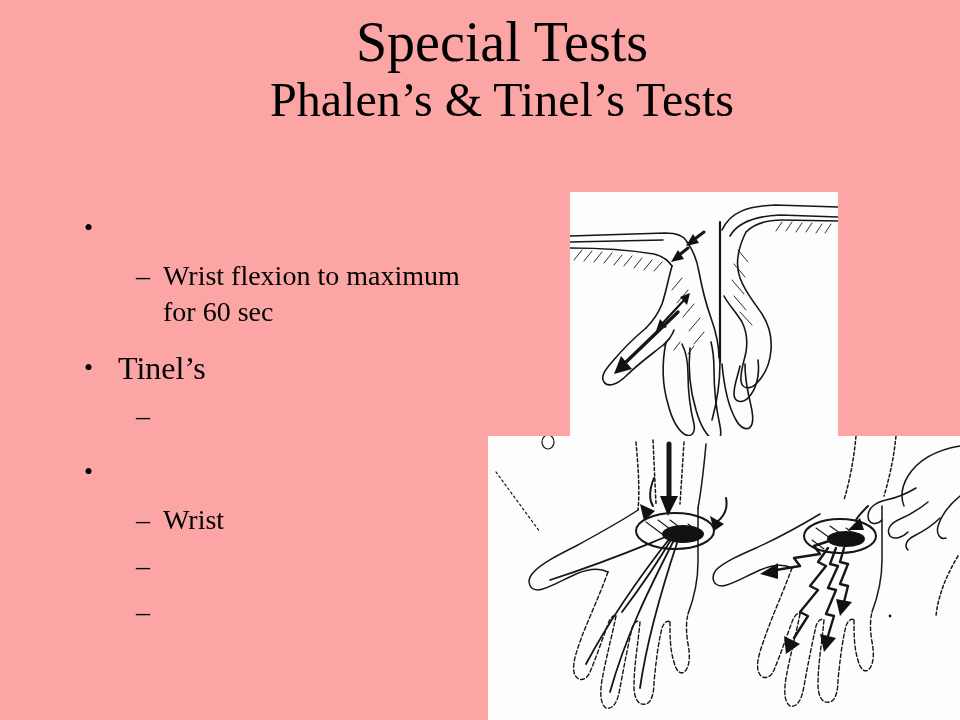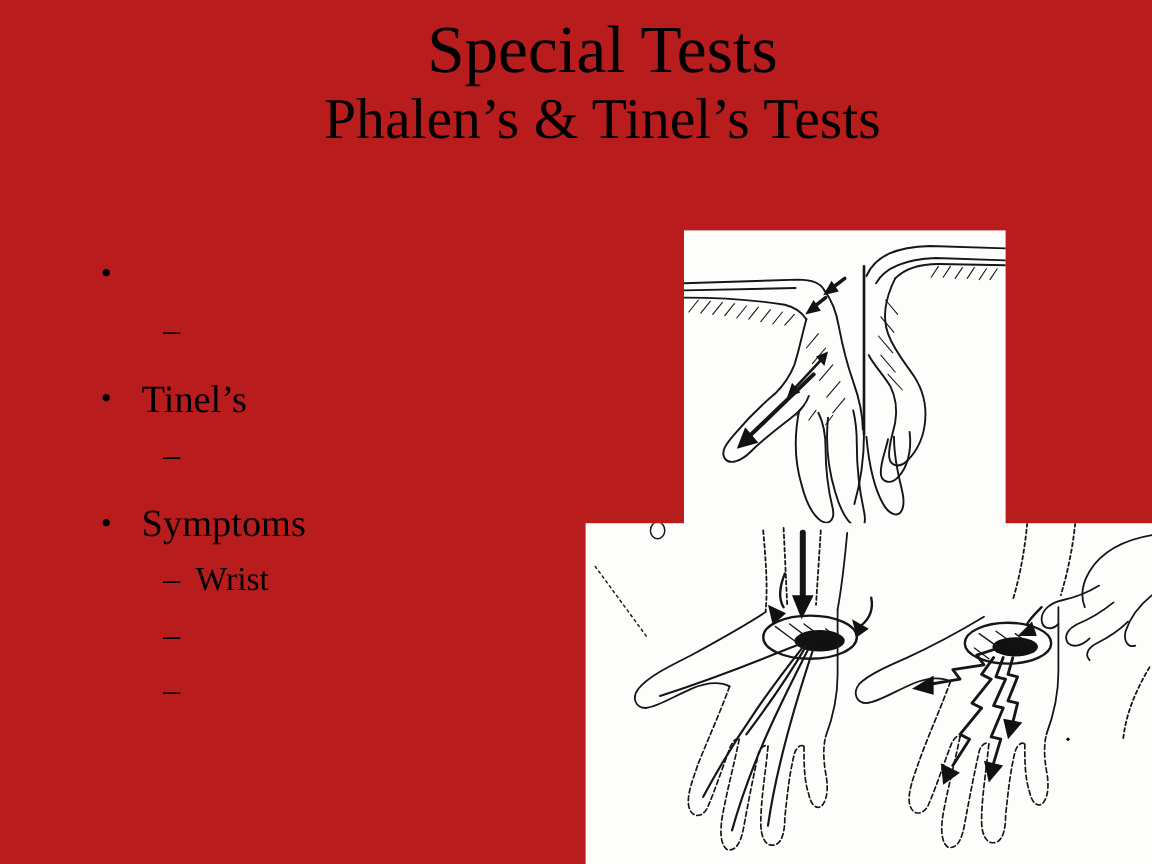--- a/index.html
+++ b/index.html
@@ -1,21 +1,21 @@
 <!DOCTYPE html>
 <html><head>
 <meta charset="utf-8">
 <style>
   html,body{margin:0;padding:0;}
   body{
     width:960px;height:720px;background:#ffffff;overflow:hidden;
     font-family:"Liberation Serif","DejaVu Serif",serif;color:#000;
     position:relative;
   }
-  .slide{position:absolute;inset:0;background:#b91c1c;}
+  .slide{position:absolute;inset:0;background:#fca5a5;}
   .title-wrap{position:absolute;left:40px;top:12px;width:924px;text-align:center;line-height:1.08;}
   .title{font-size:56px;letter-spacing:0;}
   .subtitle{font-size:48px;margin-top:2px;}
   .bullets{position:absolute;left:84px;top:208px;width:420px;}
   .group{margin-bottom:18px;}
   .main-item{display:flex;font-size:32px;line-height:40px;}
   .main-item .marker{width:34px;flex:0 0 34px;font-size:26px;line-height:40px;}
   .sub-item{display:flex;font-size:28px;line-height:36px;margin:10px 0 9px 52px;}
   .sub-item .marker{width:27px;flex:0 0 27px;}
   .sub-item .sub-text{width:308px;}
@@ -37,37 +37,37 @@
   </div>
 
   <div class="bullets">
 
     <div class="group">
       <div class="main-item">
         <span class="marker">•</span>
       </div>
       <div class="sub-item">
         <span class="marker">–</span>
+        <span class="sub-text">Wrist flexion to maximum for 60 sec</span>
       </div>
     </div>
 
     <div class="group">
       <div class="main-item">
         <span class="marker">•</span>
         <span>Tinel’s</span>
       </div>
       <div class="sub-item">
         <span class="marker">–</span>
       </div>
     </div>
 
     <div class="group">
       <div class="main-item">
         <span class="marker">•</span>
-        <span>Symptoms</span>
       </div>
       <div class="sub-item">
         <span class="marker">–</span>
         <span class="sub-text">Wrist</span>
       </div>
       <div class="sub-item">
         <span class="marker">–</span>
       </div>
       <div class="sub-item">
         <span class="marker">–</span>

